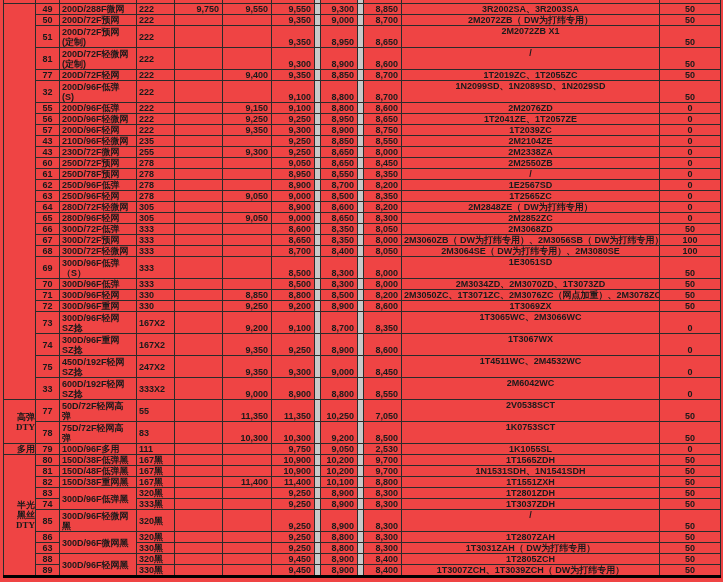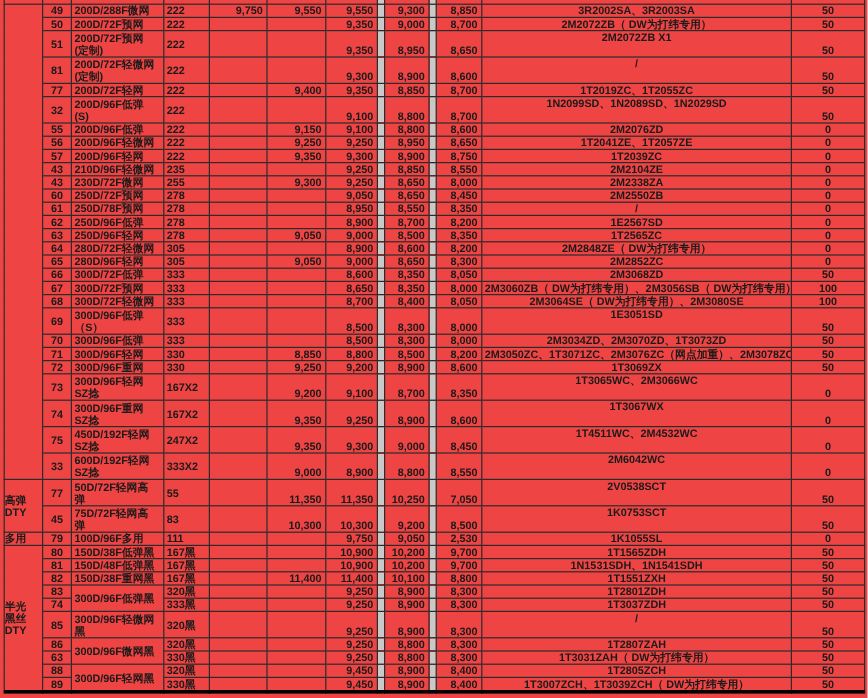--- a/index.html
+++ b/index.html
@@ -5,21 +5,21 @@
   html,body{margin:0;padding:0;background:#ffffff;}
   body{font-family:"Liberation Sans","DejaVu Sans",sans-serif;}
   #sheet{position:relative;width:723px;height:582px;background:#ef4444;overflow:hidden;}
   table{border-collapse:collapse;table-layout:fixed;margin:0 0 0 3px;width:717px;}
   td{border:1px solid #2b2b2b;padding:0 2px;overflow:hidden;
      font-size:9px;line-height:10px;font-weight:bold;color:#1a1a1a;
      vertical-align:middle;white-space:nowrap;}
   tr.partial td{height:3px;border-top:none;}
   tr.n td{height:10px;}
   tr.t td{height:21px;}
-  td.group{text-align:left;white-space:pre-line;line-height:10px;padding:0;}
+  td.group{text-align:right;white-space:pre-line;line-height:10px;padding:0;font-family:Liberation Serif, serif;}
   td.no{text-align:center;padding:0;}
   td.name{text-align:left;white-space:pre-line;}
   td.spec{text-align:left;}
   td.num{text-align:right;vertical-align:bottom;padding-right:3px;}
   td.sp{background:#c9c9c9;padding:0;}
   td.codes{text-align:center;vertical-align:top;}
   td.qty{text-align:center;vertical-align:bottom;padding:0;}
   table{border-bottom:3px solid #000;}
 </style>
 </head>
@@ -470,21 +470,21 @@
           <td class="num">11,350</td>
           <td class="num">11,350</td>
           <td class="sp"></td>
           <td class="num">10,250</td>
           <td class="sp"></td>
           <td class="num">7,050</td>
           <td class="codes">2V0538SCT</td>
           <td class="qty">50</td>
         </tr>
         <tr class="t">
-          <td class="no">45</td>
+          <td class="no">78</td>
           <td class="name">75D/72F轻网高
 弹</td>
           <td class="spec">83</td>
           <td class="num"></td>
           <td class="num">10,300</td>
           <td class="num">10,300</td>
           <td class="sp"></td>
           <td class="num">9,200</td>
           <td class="sp"></td>
           <td class="num">8,500</td>

